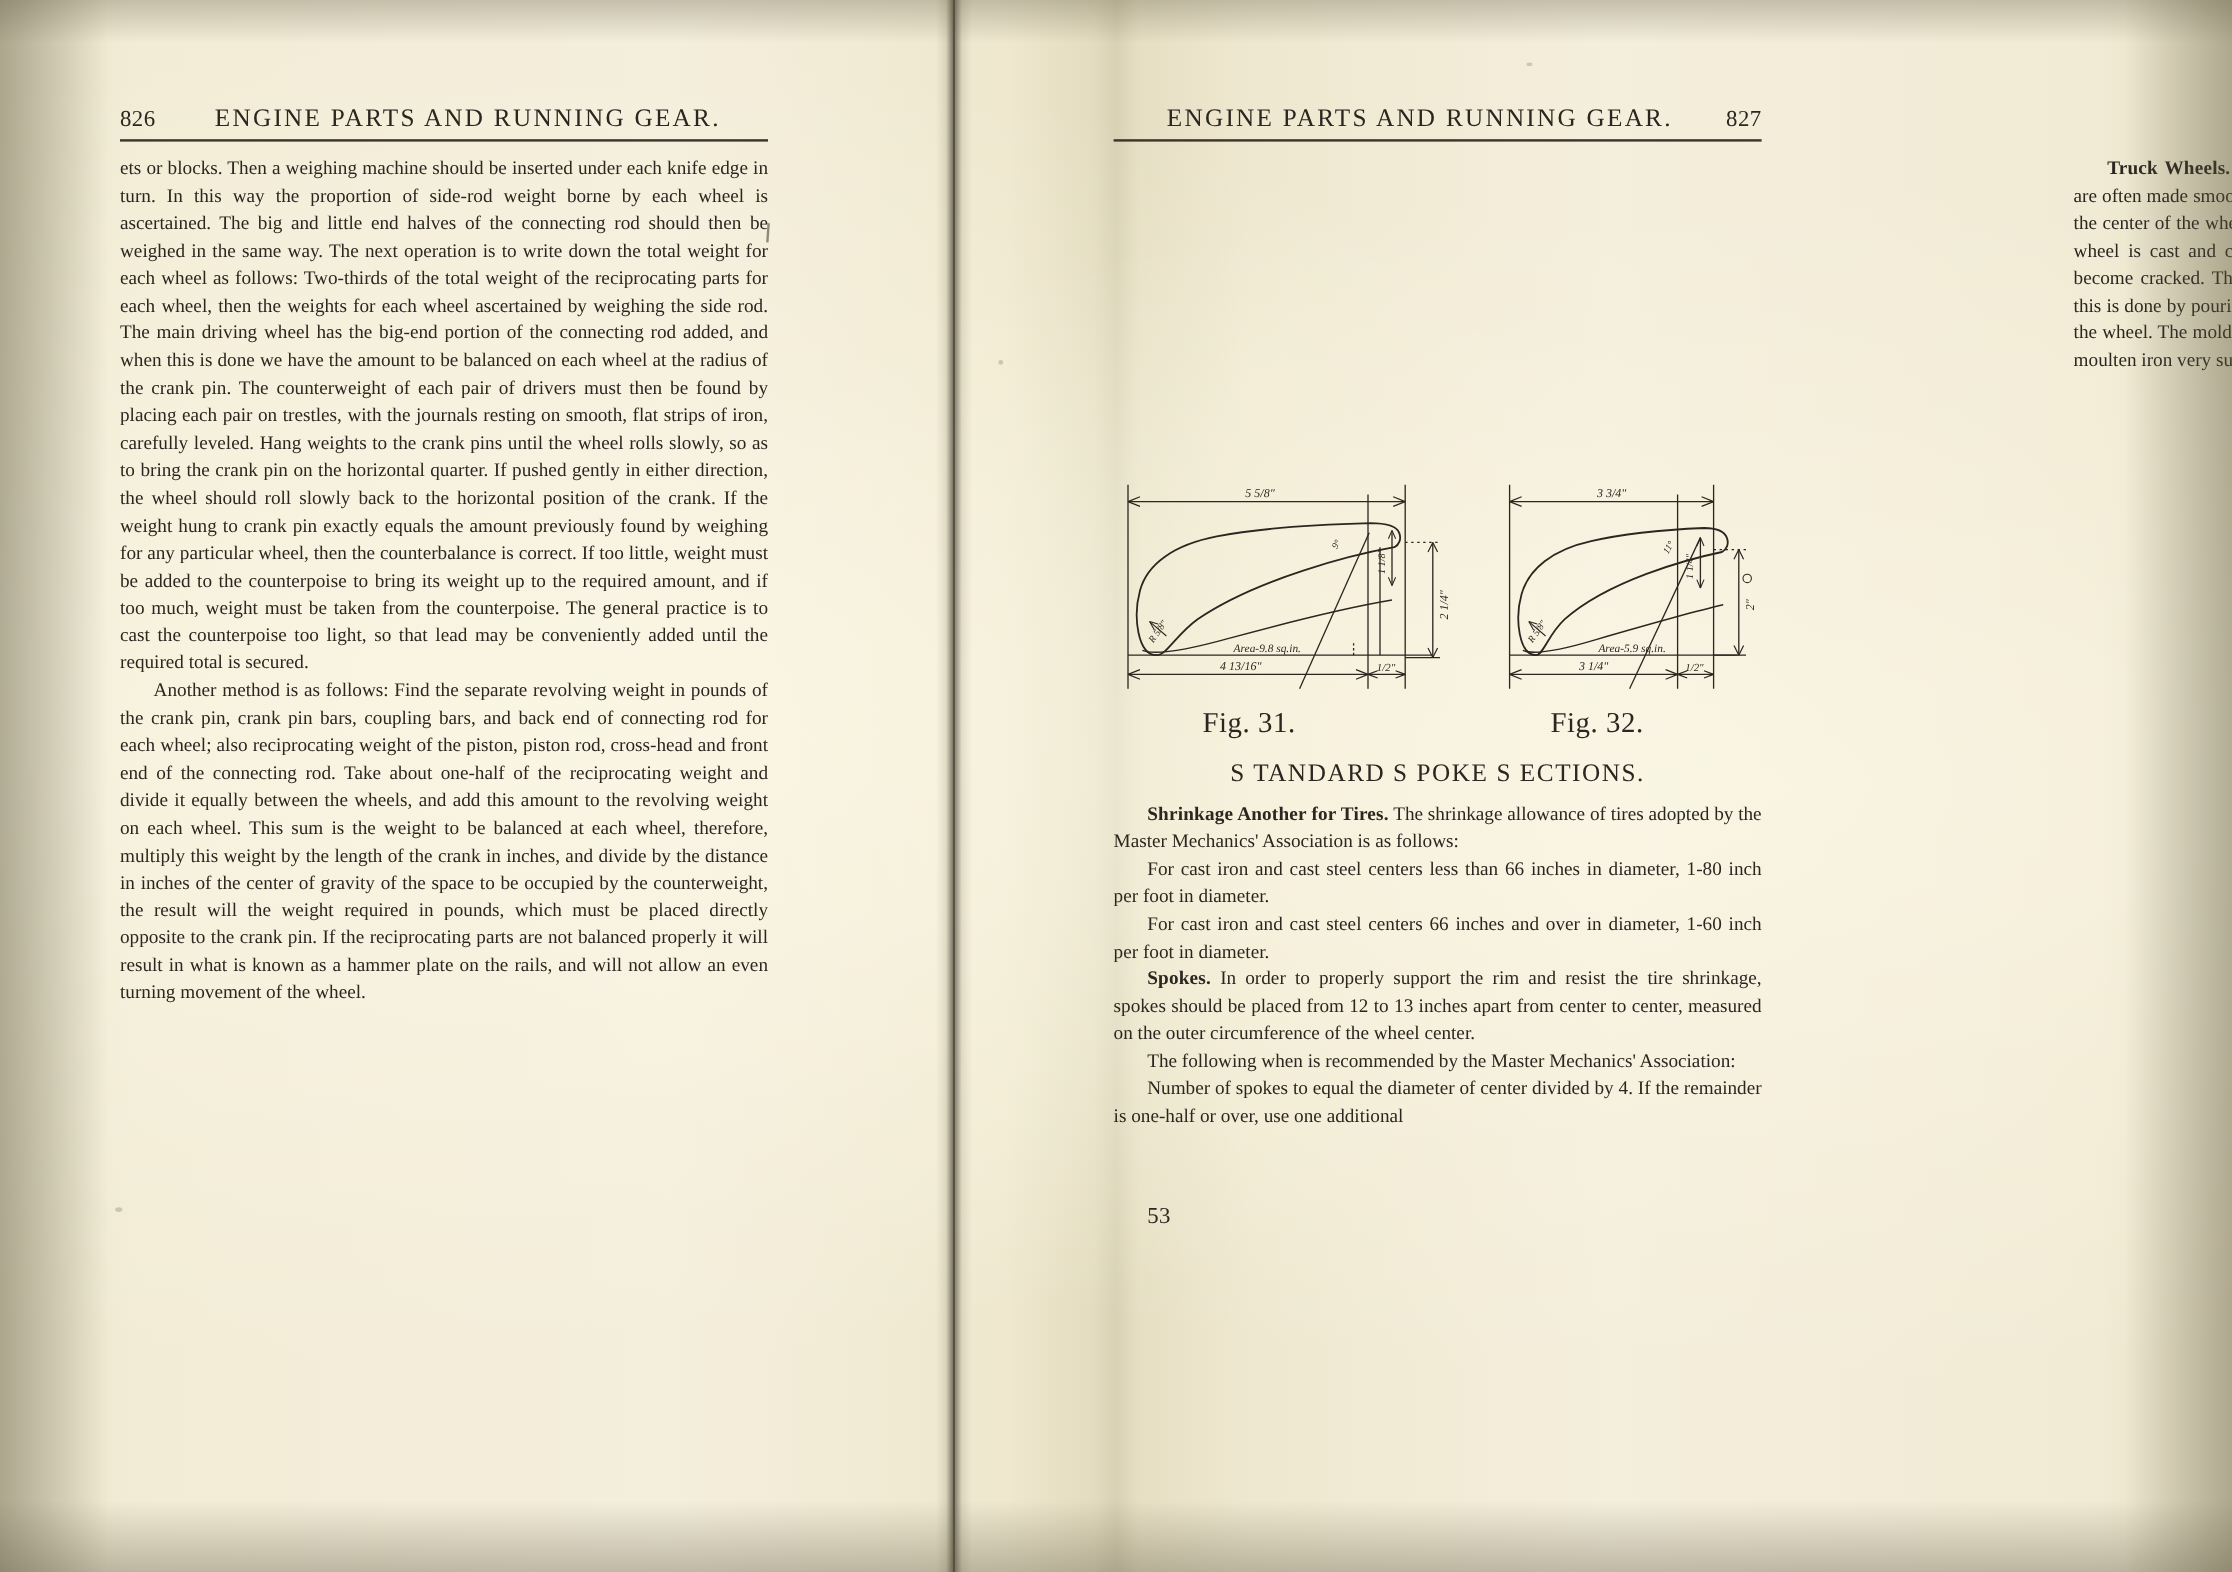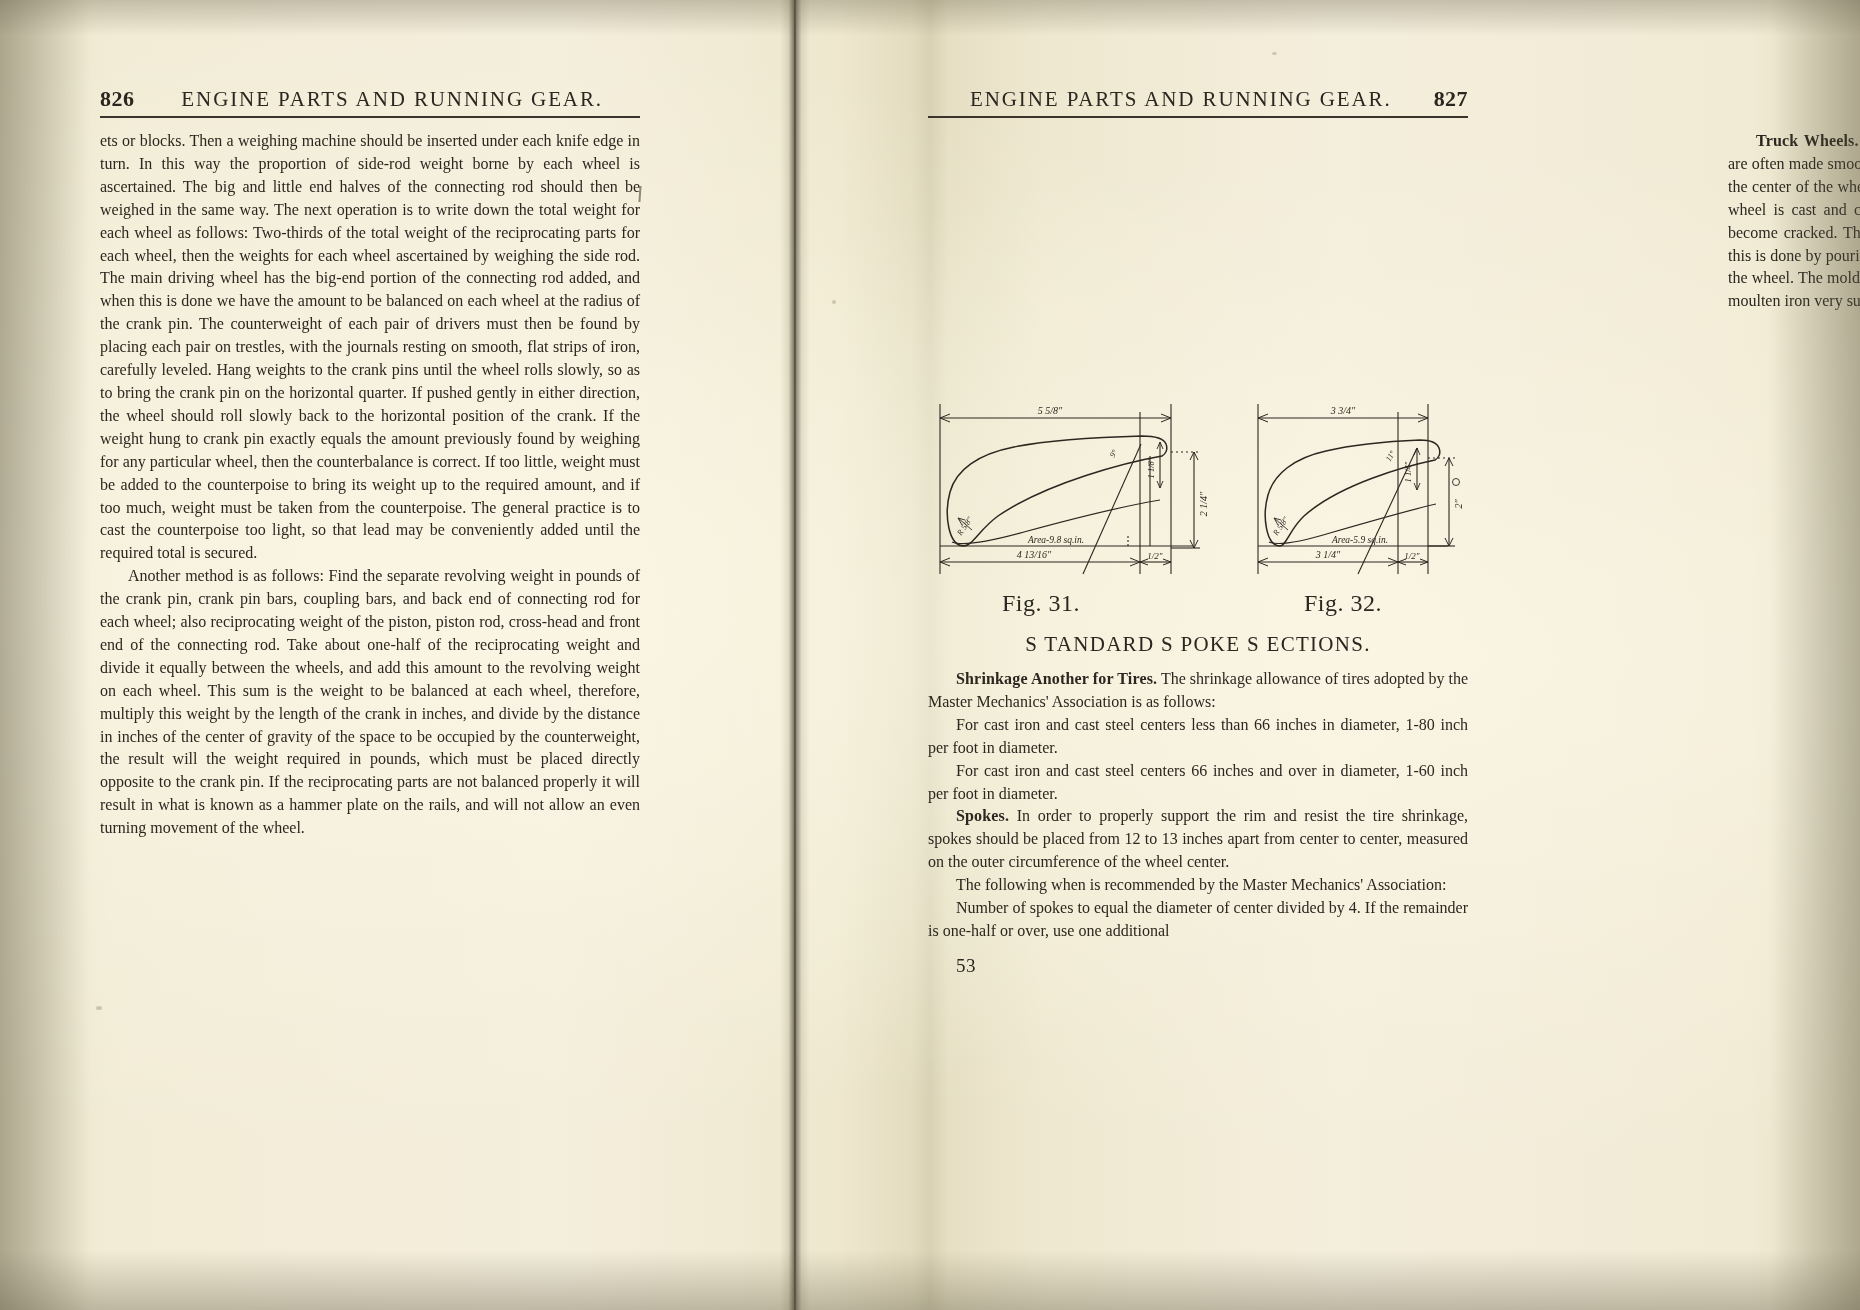--- a/index.html
+++ b/index.html
@@ -76,23 +76,22 @@
     position: absolute;
     display: flex;
     align-items: baseline;
     font-size: 21px;
     letter-spacing: 0.06em;
   }
   .rh-left  { left: 100px; top: 86px; width: 540px; }
   .rh-right { left: 128px; top: 86px; width: 540px; }
 
   .folio {
-    font-size: 22px;
+    font-size: 19px;
     letter-spacing: 0.02em;
-    font-weight: bold;
   }
   .rh-title {
     flex: 1;
     text-align: center;
     font-size: 21px;
     letter-spacing: 0.09em;
   }
   .rh-left .rh-title { padding-left: 10px; }
 
   .rule {
@@ -145,35 +144,35 @@
     width: 540px;
     height: 34px;
     margin-top: 8px;
   }
   .fig-cap {
     position: absolute;
     font-size: 24px;
     letter-spacing: 0.02em;
   }
   .fig-cap-1 { left: 74px; }
-  .fig-cap-2 { left: 376px; }
+  .fig-cap-2 { left: 364px; }
 
   .fig-title {
     width: 540px;
     text-align: center;
     margin-top: 8px;
     font-size: 18.5px;
     letter-spacing: 0.07em;
   }
   .smallcaps-first { font-size: 21px; }
 
   .signature {
     position: absolute;
     left: 956px;
-    top: 955px;
+    top: 1003px;
     font-size: 19px;
     letter-spacing: 0.02em;
   }
 
   .stray-mark {
     position: absolute;
     width: 2px;
     height: 16px;
     background: rgba(60,54,38,0.55);
     left: 639px;

